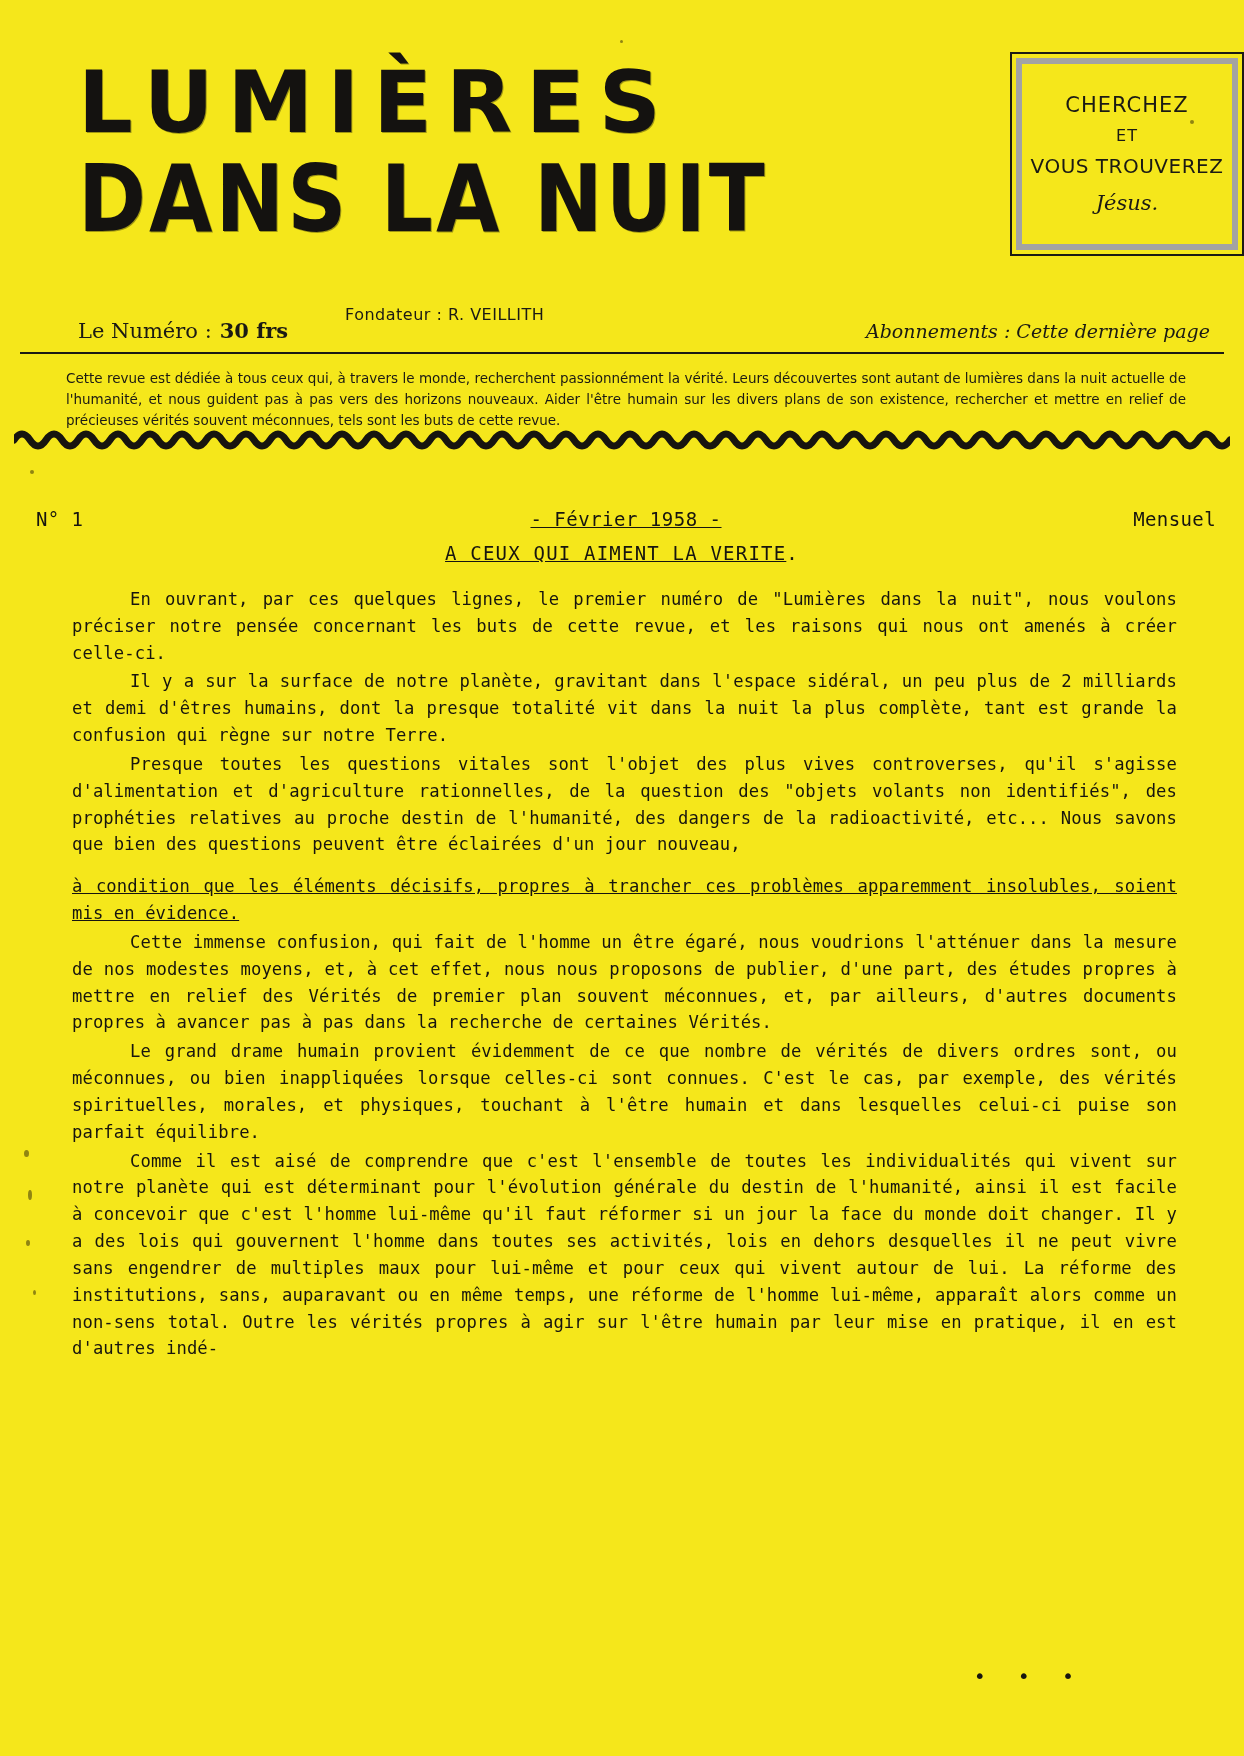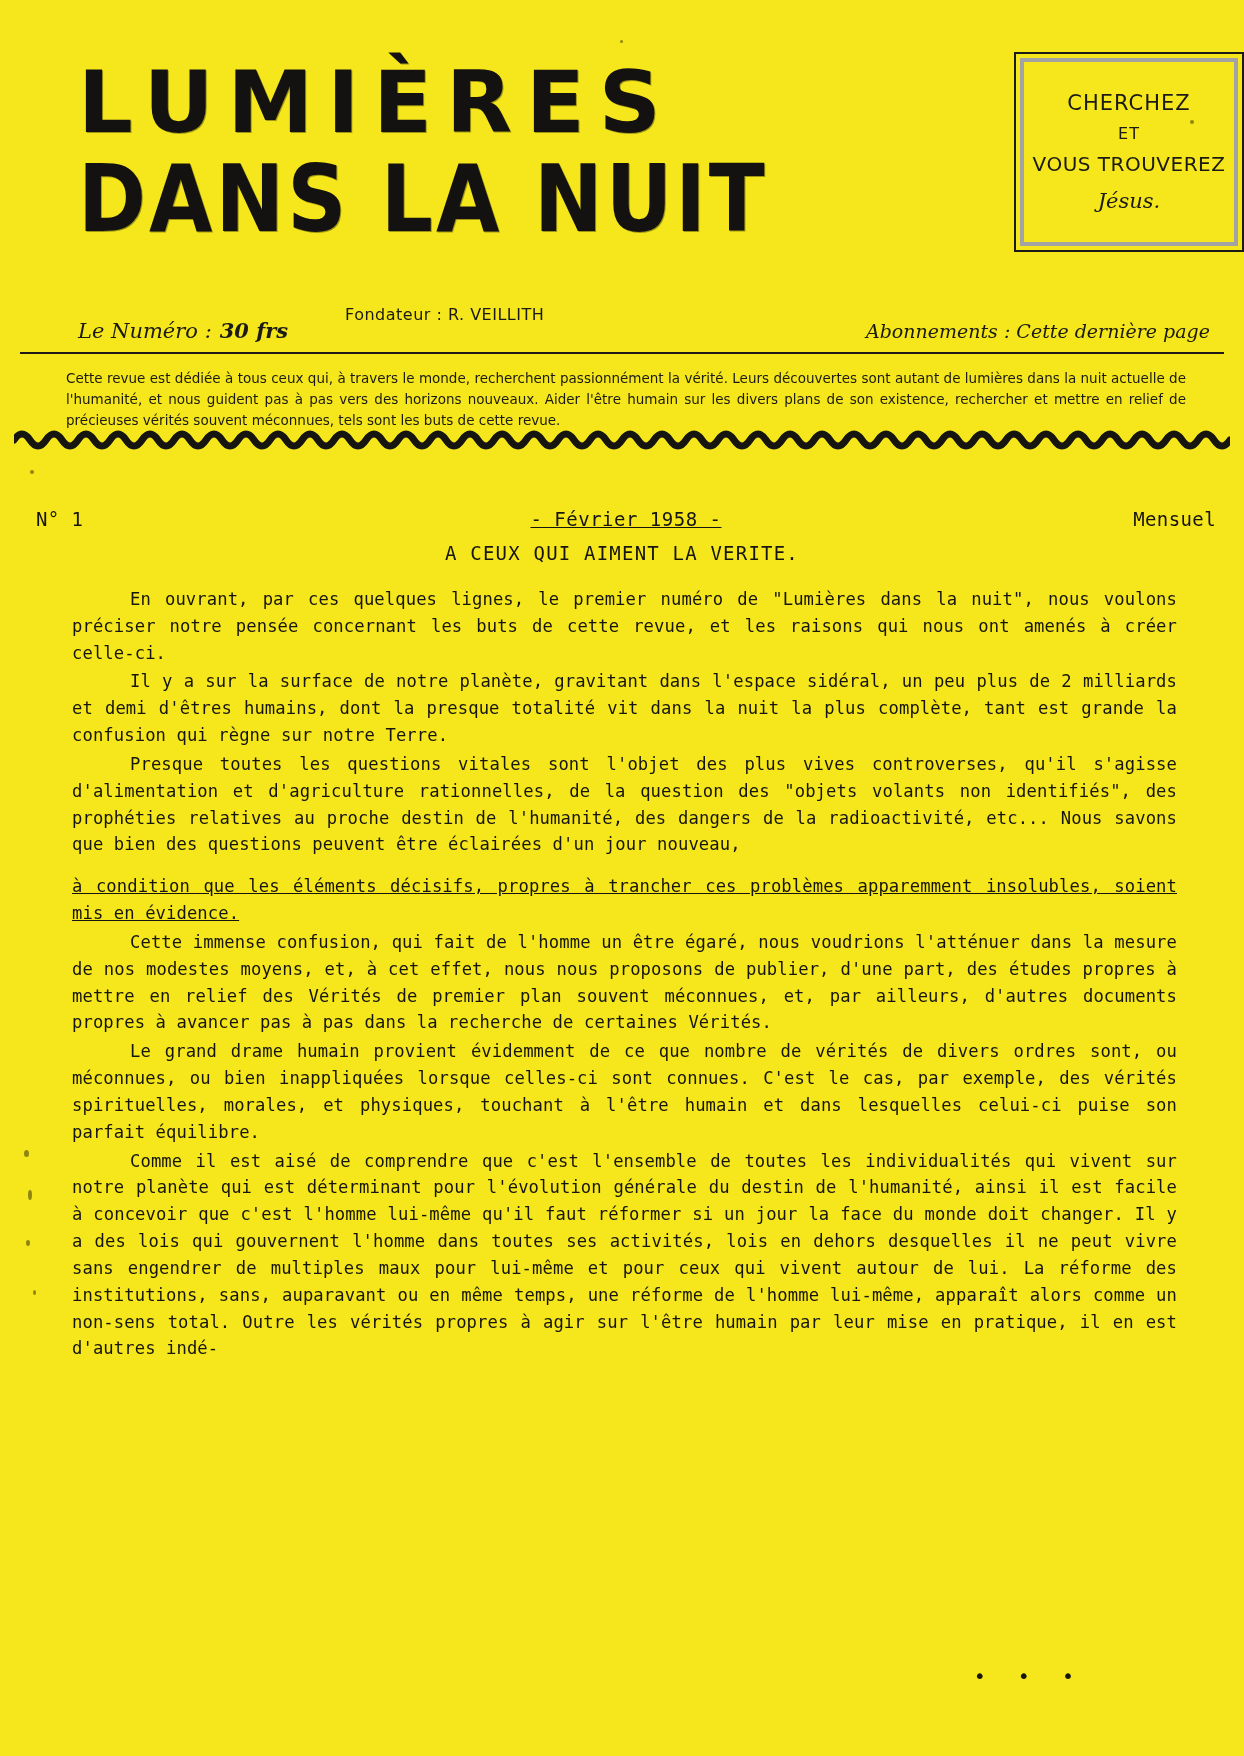--- a/index.html
+++ b/index.html
@@ -51,21 +51,21 @@
     transform: scaleY(1.12);
     transform-origin: left top;
   }
 
   .cherchez-box {
     position: absolute;
     right: 6px;
     top: 58px;
     width: 210px;
     height: 180px;
-    border: 4px solid #a3a3a3;
+    border: 6px solid #a3a3a3;
     outline: 2px solid #1b1a14;
     outline-offset: 4px;
     display: flex;
     flex-direction: column;
     align-items: center;
     justify-content: center;
     gap: 9px;
     background: transparent;
   }
   .cherchez-box .l1 {
@@ -101,21 +101,20 @@
     font-family: "DejaVu Sans", sans-serif;
     font-size: 16px;
     color: #1b1a14;
     letter-spacing: 0.5px;
   }
   .price {
     position: absolute;
     left: 78px;
     top: 318px;
     font-family: "DejaVu Serif", serif;
-    font-style: italic;
     font-size: 21px;
     color: #1b1a14;
   }
   .price .amount {
     font-weight: bold;
     margin-left: 8px;
   }
   .subscription {
     position: absolute;
     right: 34px;
@@ -188,21 +187,21 @@
     position: absolute;
     left: 0;
     top: 542px;
     width: 1244px;
     text-align: center;
     font-family: "DejaVu Sans Mono", monospace;
     font-size: 19px;
     letter-spacing: 1.2px;
     color: #17150f;
   }
-  .article-title .u { }
+  .article-title .u { text-decoration: underline; }
 
   
   .body-text {
     position: absolute;
     left: 72px;
     top: 586px;
     width: 1105px;
     font-family: "DejaVu Sans Mono", monospace;
     font-size: 17.2px;
     line-height: 1.56;

